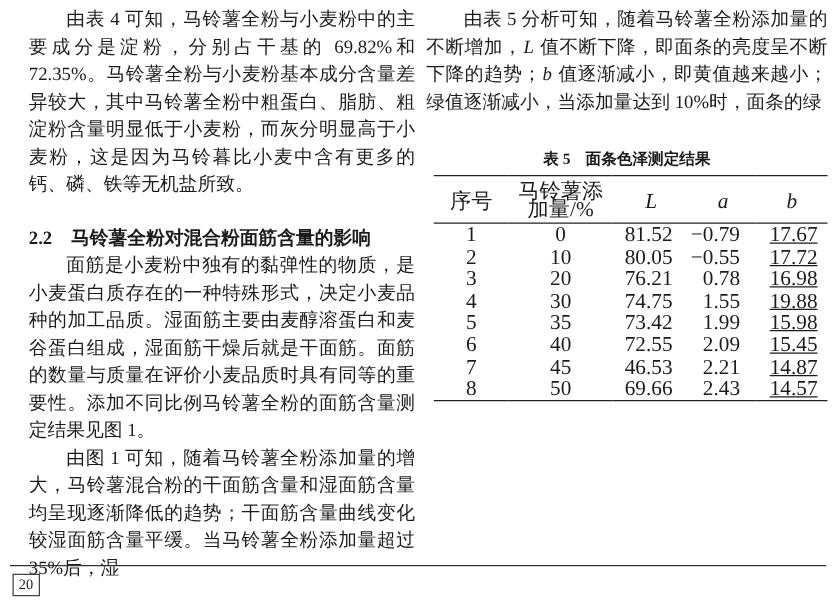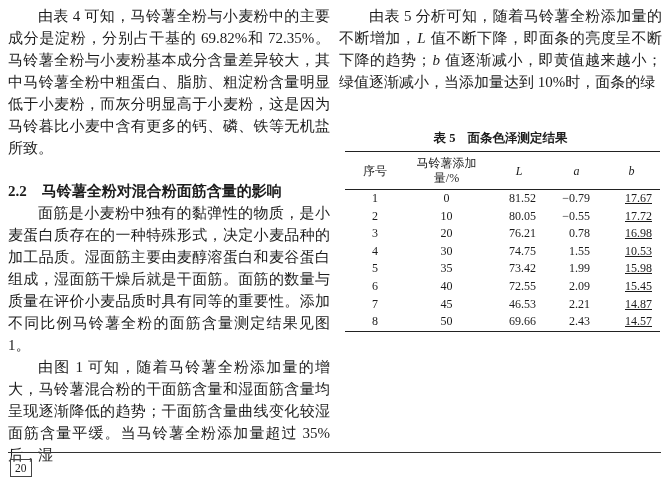--- a/index.html
+++ b/index.html
@@ -6,21 +6,21 @@
   body {
     width: 669px; height: 482px;
     background: #ffffff;
     color: #1b1b1b;
     font-family: "Liberation Serif", "DejaVu Serif", serif;
     position: relative;
     overflow: hidden;
   }
   .page {
     display: flex;
-    padding: 5px 7px 0 8px;
+    padding: 5px 7px 0 23px;
     gap: 9px;
     justify-content: center;
   }
   .col {
     font-size: 15px;
     line-height: 22px;
     text-align: justify;
   }
   .col-left  { width: 322px; }
   .col-right { width: 323px; }
@@ -32,35 +32,35 @@
     font-style: italic;
     font-family: "Liberation Serif", serif;
     padding: 0 1px;
   }
   sup.ref {
     font-size: 9px;
     line-height: 0;
     vertical-align: super;
   }
   
-  .table-block { margin-top: 37px; }
+  .table-block { margin-top: 26px; }
   .tbl-caption {
     text-align: center;
     font-weight: bold;
     font-size: 12.5px;
     line-height: 16px;
     margin-bottom: 5px;
   }
   .tbl-caption .csp { display: inline-block; width: 12px; }
   table.data {
     width: 315px;
     margin-left: 6px;
     border-collapse: collapse;
     table-layout: fixed;
-    font-size: 12px;
+    font-size: 17px;
     border-top: 1.6px solid #222;
     border-bottom: 1.6px solid #222;
   }
   table.data thead th {
     font-weight: normal;
     border-bottom: 1.6px solid #222;
     padding: 4px 0 3px 0;
     line-height: 15px;
     text-align: center;
   }
@@ -148,21 +148,21 @@
             <td>20</td>
             <td class="num">76.21</td>
             <td class="num-a">0.78</td>
             <td class="num-b">16.98</td>
           </tr>
           <tr>
             <td>4</td>
             <td>30</td>
             <td class="num">74.75</td>
             <td class="num-a">1.55</td>
-            <td class="num-b">10.53</td>
+            <td class="num-b">19.88</td>
           </tr>
           <tr>
             <td>5</td>
             <td>35</td>
             <td class="num">73.42</td>
             <td class="num-a">1.99</td>
             <td class="num-b">15.98</td>
           </tr>
           <tr>
             <td>6</td>

